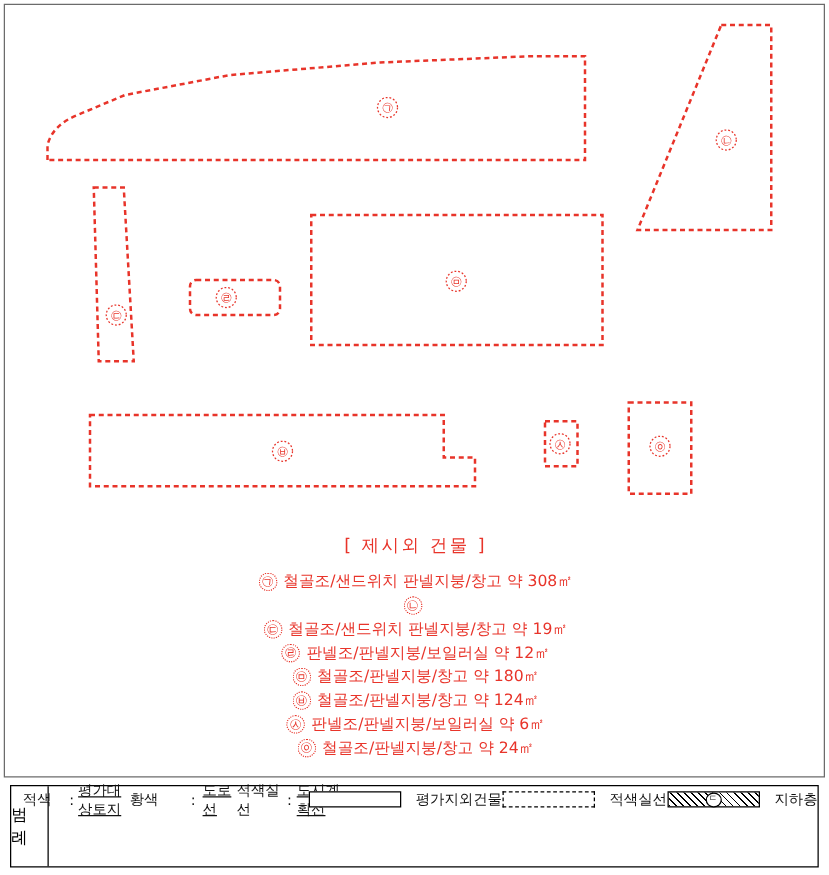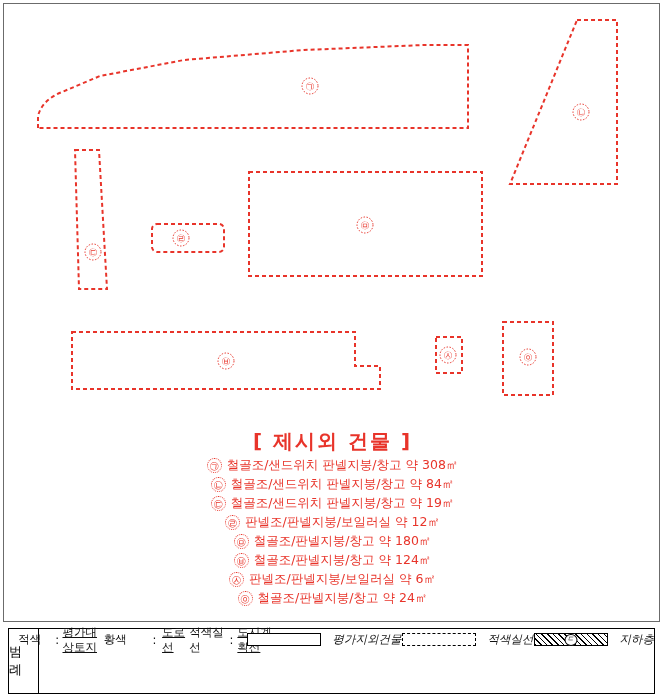--- a/index.html
+++ b/index.html
@@ -9,21 +9,21 @@
 
   
   #frame{position:absolute;left:3px;top:3px;width:657px;height:619px;
          border:1px solid #6b6b6b;box-sizing:border-box;background:#fff;}
 
   
   #canvas{position:absolute;left:0;top:0;width:657px;height:410px;}
 
   
   #title{position:absolute;left:0;top:424px;width:657px;text-align:center;
-         color:#e8342a;font-size:20px;letter-spacing:2px;font-weight:bold;}
+         color:#e8342a;font-size:14px;letter-spacing:2px;font-weight:normal;}
   #bld-list{position:absolute;left:0;top:452px;width:657px;color:#e8342a;}
   .bld-row{display:flex;justify-content:center;align-items:center;height:19px;
            font-size:12.5px;white-space:nowrap;}
   .bld-mark{display:inline-block;width:15px;height:15px;line-height:13px;
             border:1px dotted #e8342a;border-radius:50%;text-align:center;
             font-size:9.5px;margin-right:5px;box-sizing:border-box;}
   .bld-txt{letter-spacing:0px;}
 
   
   #legend{position:absolute;left:8px;top:628px;width:647px;height:66px;
@@ -31,21 +31,21 @@
   #legend-title-cell{width:70px;display:flex;align-items:center;justify-content:center;
         border-right:1px solid #000;font-size:13px;letter-spacing:4px;color:#000;}
   .leg-col{display:flex;flex-direction:row;justify-content:center;height:100%;}
   #col-colors{width:200px;padding-left:8px;}
   .leg-line{display:flex;align-items:center;height:21px;font-size:11.5px;color:#111;}
   .leg-key{display:inline-block;width:62px;}
   .leg-colon{display:inline-block;width:12px;}
   .leg-val{display:inline-block;text-decoration:underline;}
 
   #col-mid{width:200px;}
-  #col-right{width:auto;flex:1;font-style:italic;}
+  #col-right{width:auto;flex:1;}
   .sw-line{display:flex;align-items:center;height:21px;font-size:11.5px;color:#111;}
   .sw{width:74px;height:13px;border:1px solid #000;box-sizing:border-box;
       margin-right:14px;position:relative;}
 
   .hatch{background-image:repeating-linear-gradient(45deg,#000 0,#000 1px,#fff 1px,#fff 4px);}
   .dots{background-image:repeating-linear-gradient(0deg,#000 0,#000 1px,#fff 1px,#fff 3px),
         repeating-linear-gradient(90deg,#000 0,#000 1px,#fff 1px,#fff 3px);
         background-blend-mode:lighten;}
   .plain{background:#fff;}
   .dashbox{border:1px dashed #000;}
@@ -110,21 +110,20 @@
 
     <div id="title">[ 제시외 건물 ]</div>
 
     <div id="bld-list">
       <div class="bld-row">
         <span class="bld-mark">㉠</span>
         <span class="bld-txt">철골조/샌드위치 판넬지붕/창고 약 308㎡</span>
       </div>
       <div class="bld-row">
         <span class="bld-mark">㉡</span>
-        <span class="bld-txt">철골조/샌드위치 판넬지붕/창고 약 84㎡</span>
       </div>
       <div class="bld-row">
         <span class="bld-mark">㉢</span>
         <span class="bld-txt">철골조/샌드위치 판넬지붕/창고 약 19㎡</span>
       </div>
       <div class="bld-row">
         <span class="bld-mark">㉣</span>
         <span class="bld-txt">판넬조/판넬지붕/보일러실 약 12㎡</span>
       </div>
       <div class="bld-row">

